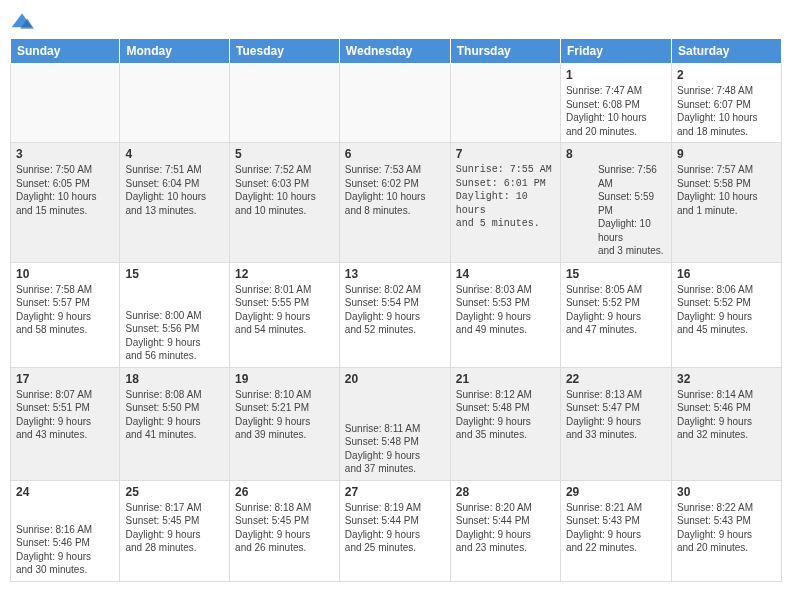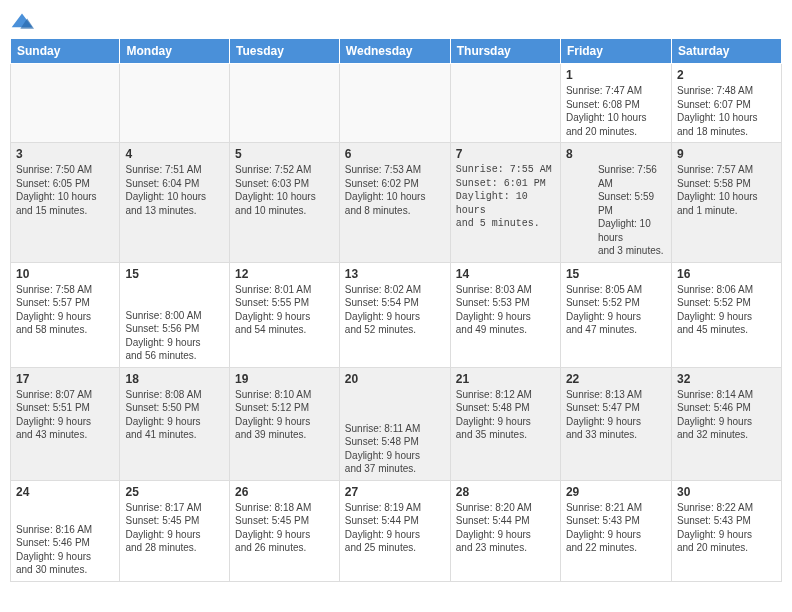--- a/index.html
+++ b/index.html
@@ -261,21 +261,21 @@
         <td>
           <div class="day-num">18</div>
           <div class="day-info" style="white-space: pre-line;">Sunrise: 8:08 AM
 Sunset: 5:50 PM
 Daylight: 9 hours
 and 41 minutes.</div>
         </td>
         <td>
           <div class="day-num">19</div>
           <div class="day-info" style="white-space: pre-line;">Sunrise: 8:10 AM
-Sunset: 5:12 PM
+Sunset: 5:21 PM
 Daylight: 9 hours
 and 39 minutes.</div>
         </td>
         <td>
           <div class="day-num">20</div>
           <div class="day-info" style="white-space: pre-line; margin-top: 36px;">Sunrise: 8:11 AM
 Sunset: 5:48 PM
 Daylight: 9 hours
 and 37 minutes.</div>
         </td>

